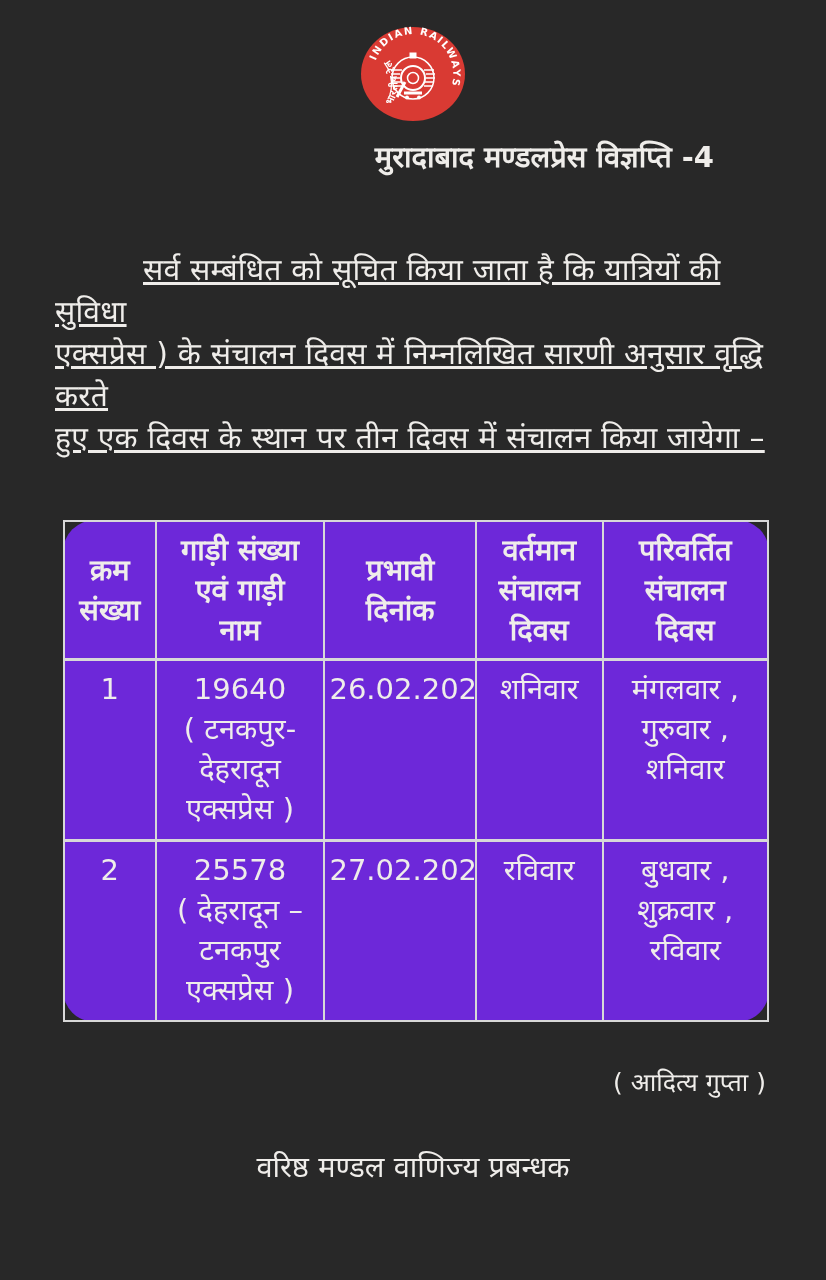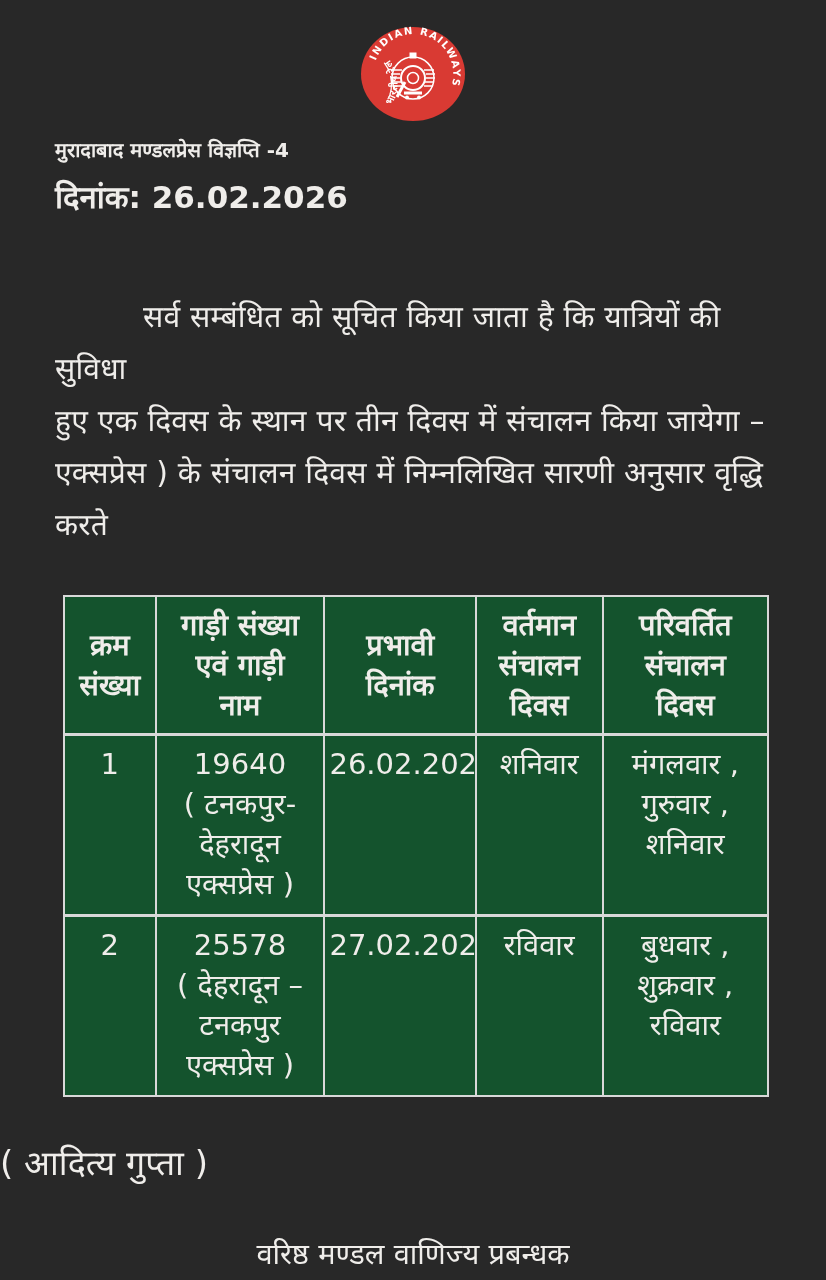--- a/index.html
+++ b/index.html
@@ -8,42 +8,44 @@
     background:#282828;
     color:#efedea;
     font-family:"DejaVu Sans","Liberation Sans",sans-serif;
     overflow:hidden;
   }
   .page { position:relative; width:826px; height:1280px; }
 
   .logo-wrap { padding-top:26px; text-align:center; }
 
   .hdr-row {
-    display:flex; justify-content:flex-start; align-items:baseline;
+    display:flex; justify-content:flex-end; align-items:baseline;
     margin:10px 112px 0 55px;
-    font-size:20px; font-weight:bold;
+    font-size:29px; font-weight:bold;
   }
   .date-line {
     margin:12px 0 0 55px;
     font-size:31px; font-weight:bold;
   }
 
   .para {
     margin:74px 50px 0 55px;
-    font-size:30px; line-height:52px;
+    font-size:30px; line-height:42px;
     letter-spacing:0.2px;
+    text-decoration:underline;
   }
   .para .first { text-indent:88px; }
 
   table.notice-table {
     border-collapse:collapse;
     table-layout:fixed;
     width:706px;
-    margin:44px 0 0 63px;
-    background:#14532d;
+    margin:61px 0 0 63px;
+    background:#6d28d9;
+    border-radius:32px;
   }
   .notice-table th, .notice-table td {
     border:2px solid #d8d8d8;
     white-space:pre-line;
     text-align:center;
     overflow:hidden;
   }
   .notice-table th {
     font-size:29px; font-weight:bold;
     line-height:40px;
@@ -60,22 +62,22 @@
   }
   .notice-table tbody td { border-top-width:3px; }
   col.c1 { width:13%; }
   col.c2 { width:24%; }
   col.c3 { width:21.5%; }
   col.c4 { width:18%; }
   col.c5 { width:23.5%; }
 
   .sign {
     margin:42px 60px 0 0;
-    text-align:left;
-    font-size:34px;
+    text-align:right;
+    font-size:25px;
   }
   .designation {
     margin-top:48px;
     text-align:center;
     font-size:29px;
   }
 </style>
 </head>
 <body>
 
@@ -107,26 +109,25 @@
         <path d="M 37,71 L 45,56" stroke-width="3"></path>
       </g>
     </svg>
   </div>
 
   <div class="hdr-row">
     <span>मुरादाबाद मण्डल</span>
     <span>प्रेस विज्ञप्ति -4</span>
   </div>
 
-  <div class="date-line">दिनांक: 26.02.2026</div>
 
   <div class="para">
     <div class="first">सर्व सम्बंधित को सूचित किया जाता है कि यात्रियों की सुविधा</div>
+    <div>एक्सप्रेस ) के संचालन दिवस में निम्नलिखित सारणी अनुसार वृद्धि करते</div>
     <div>हुए एक दिवस के स्थान पर तीन दिवस में संचालन किया जायेगा –</div>
-    <div>एक्सप्रेस ) के संचालन दिवस में निम्नलिखित सारणी अनुसार वृद्धि करते</div>
   </div>
 
   <table class="notice-table">
     <colgroup>
       <col class="c1">
         <col class="c2">
         <col class="c3">
         <col class="c4">
         <col class="c5">
     </colgroup>

